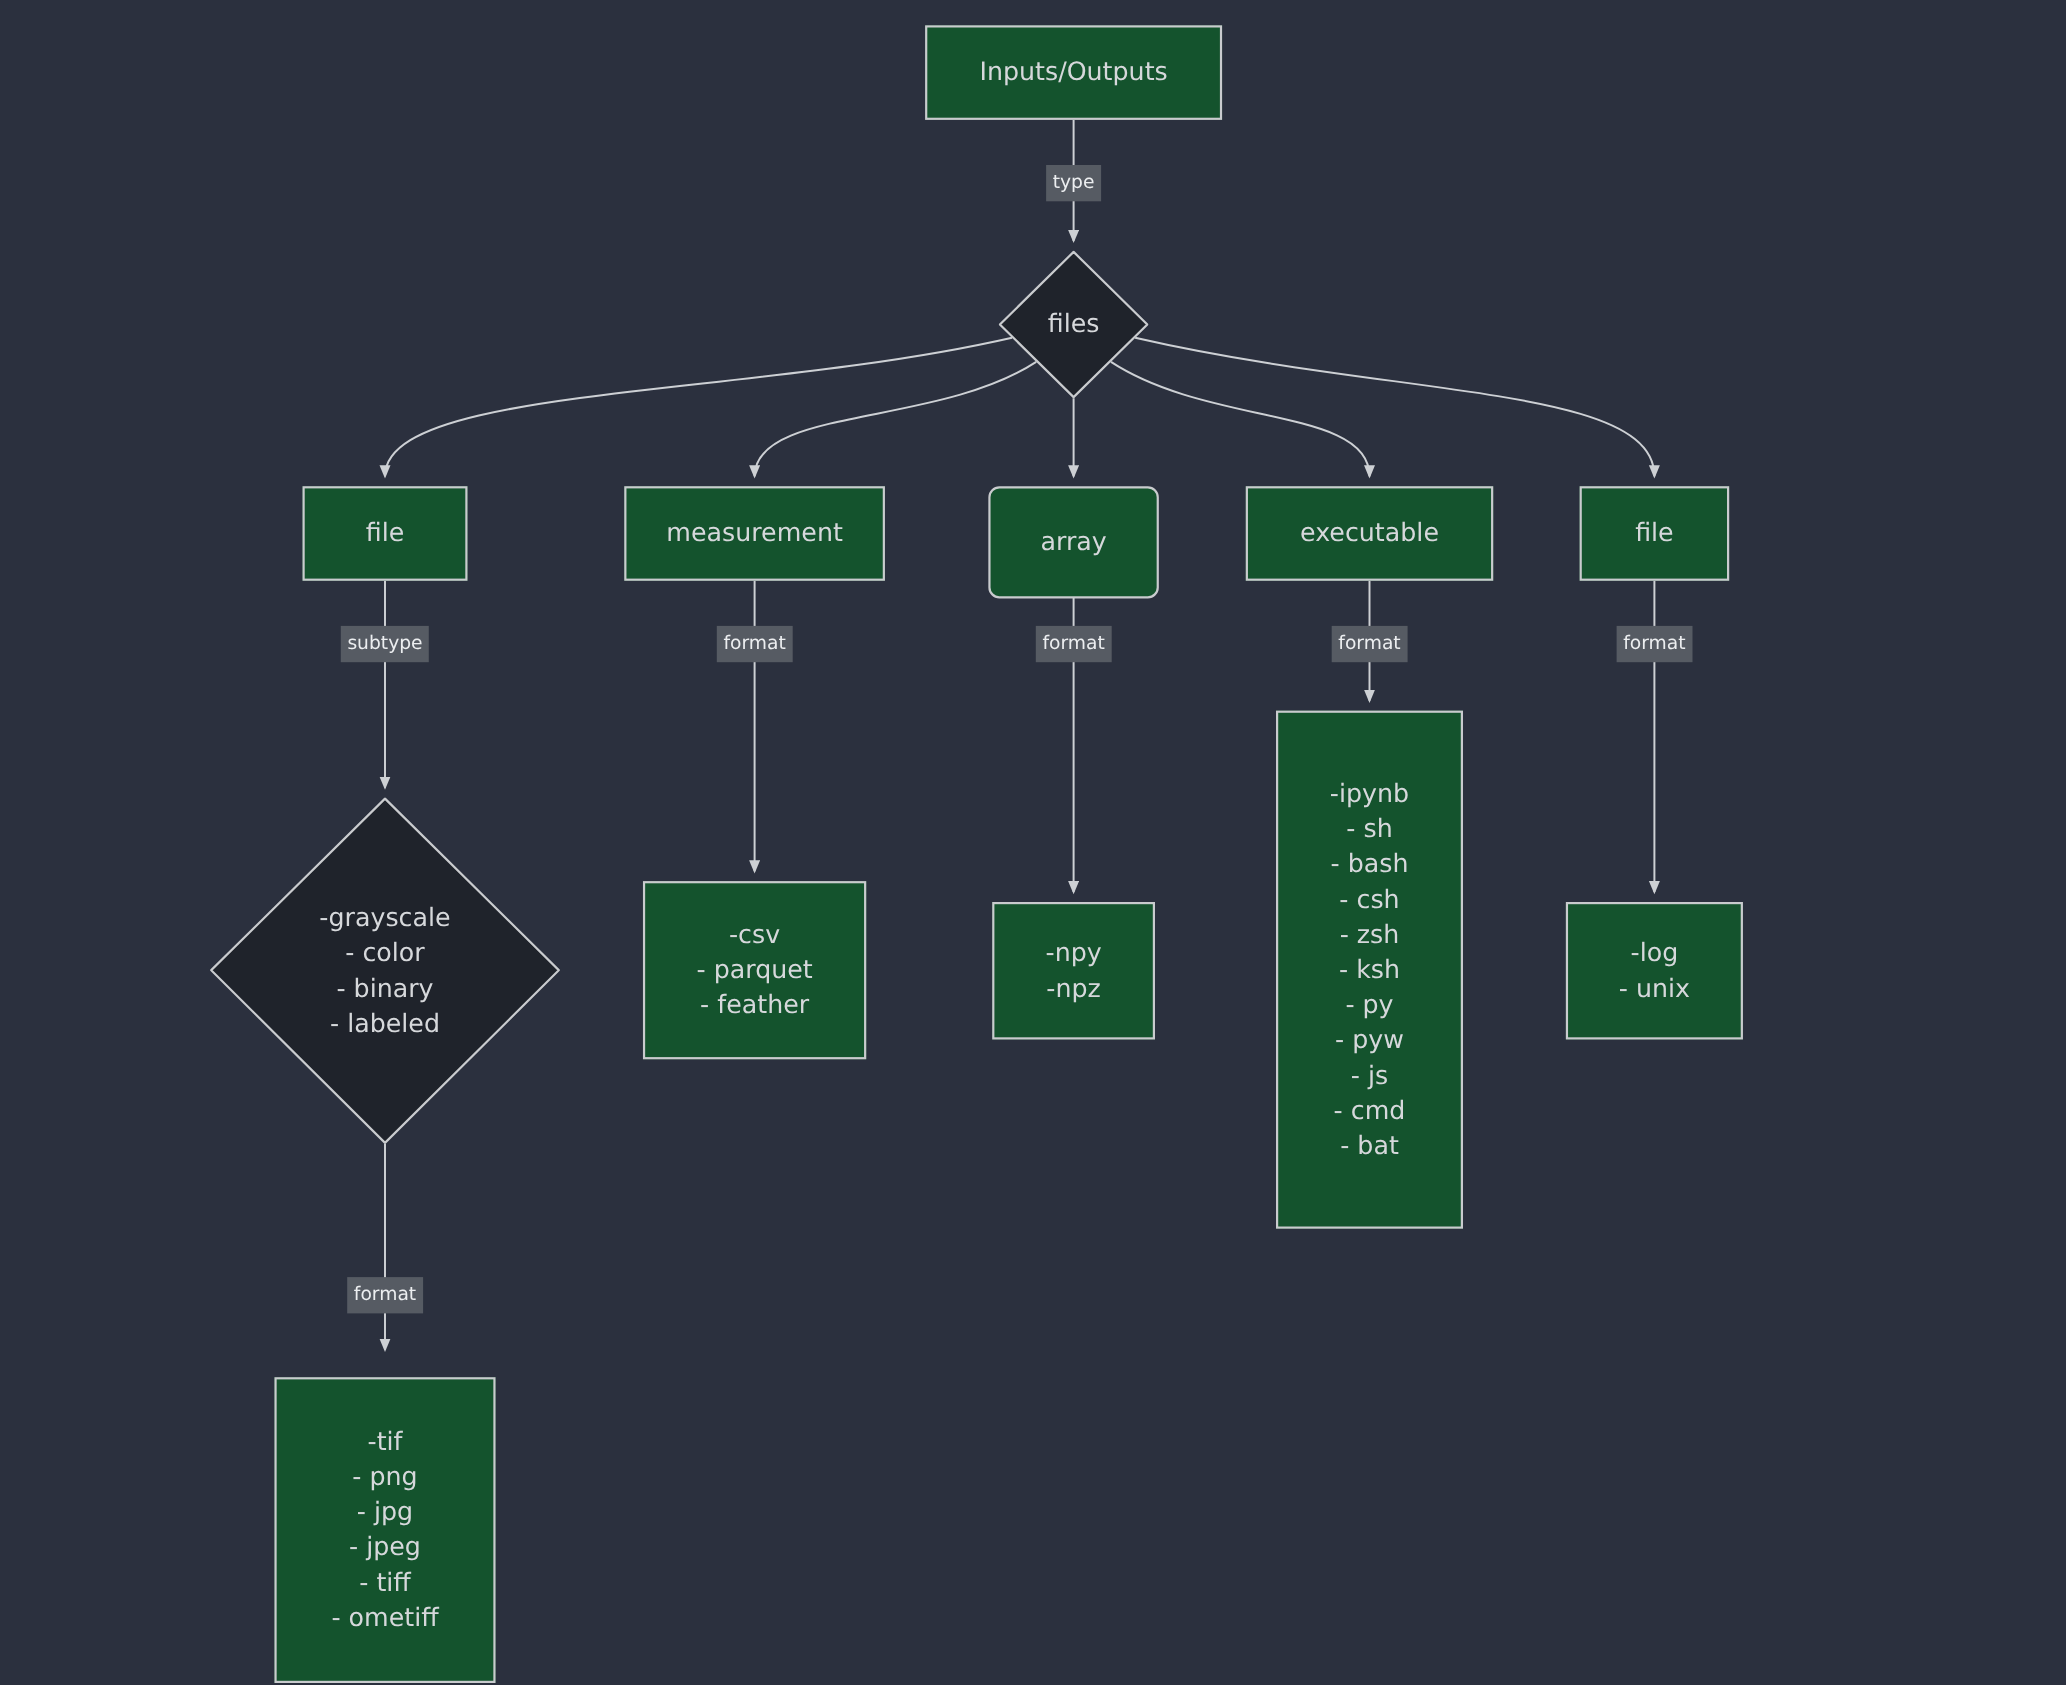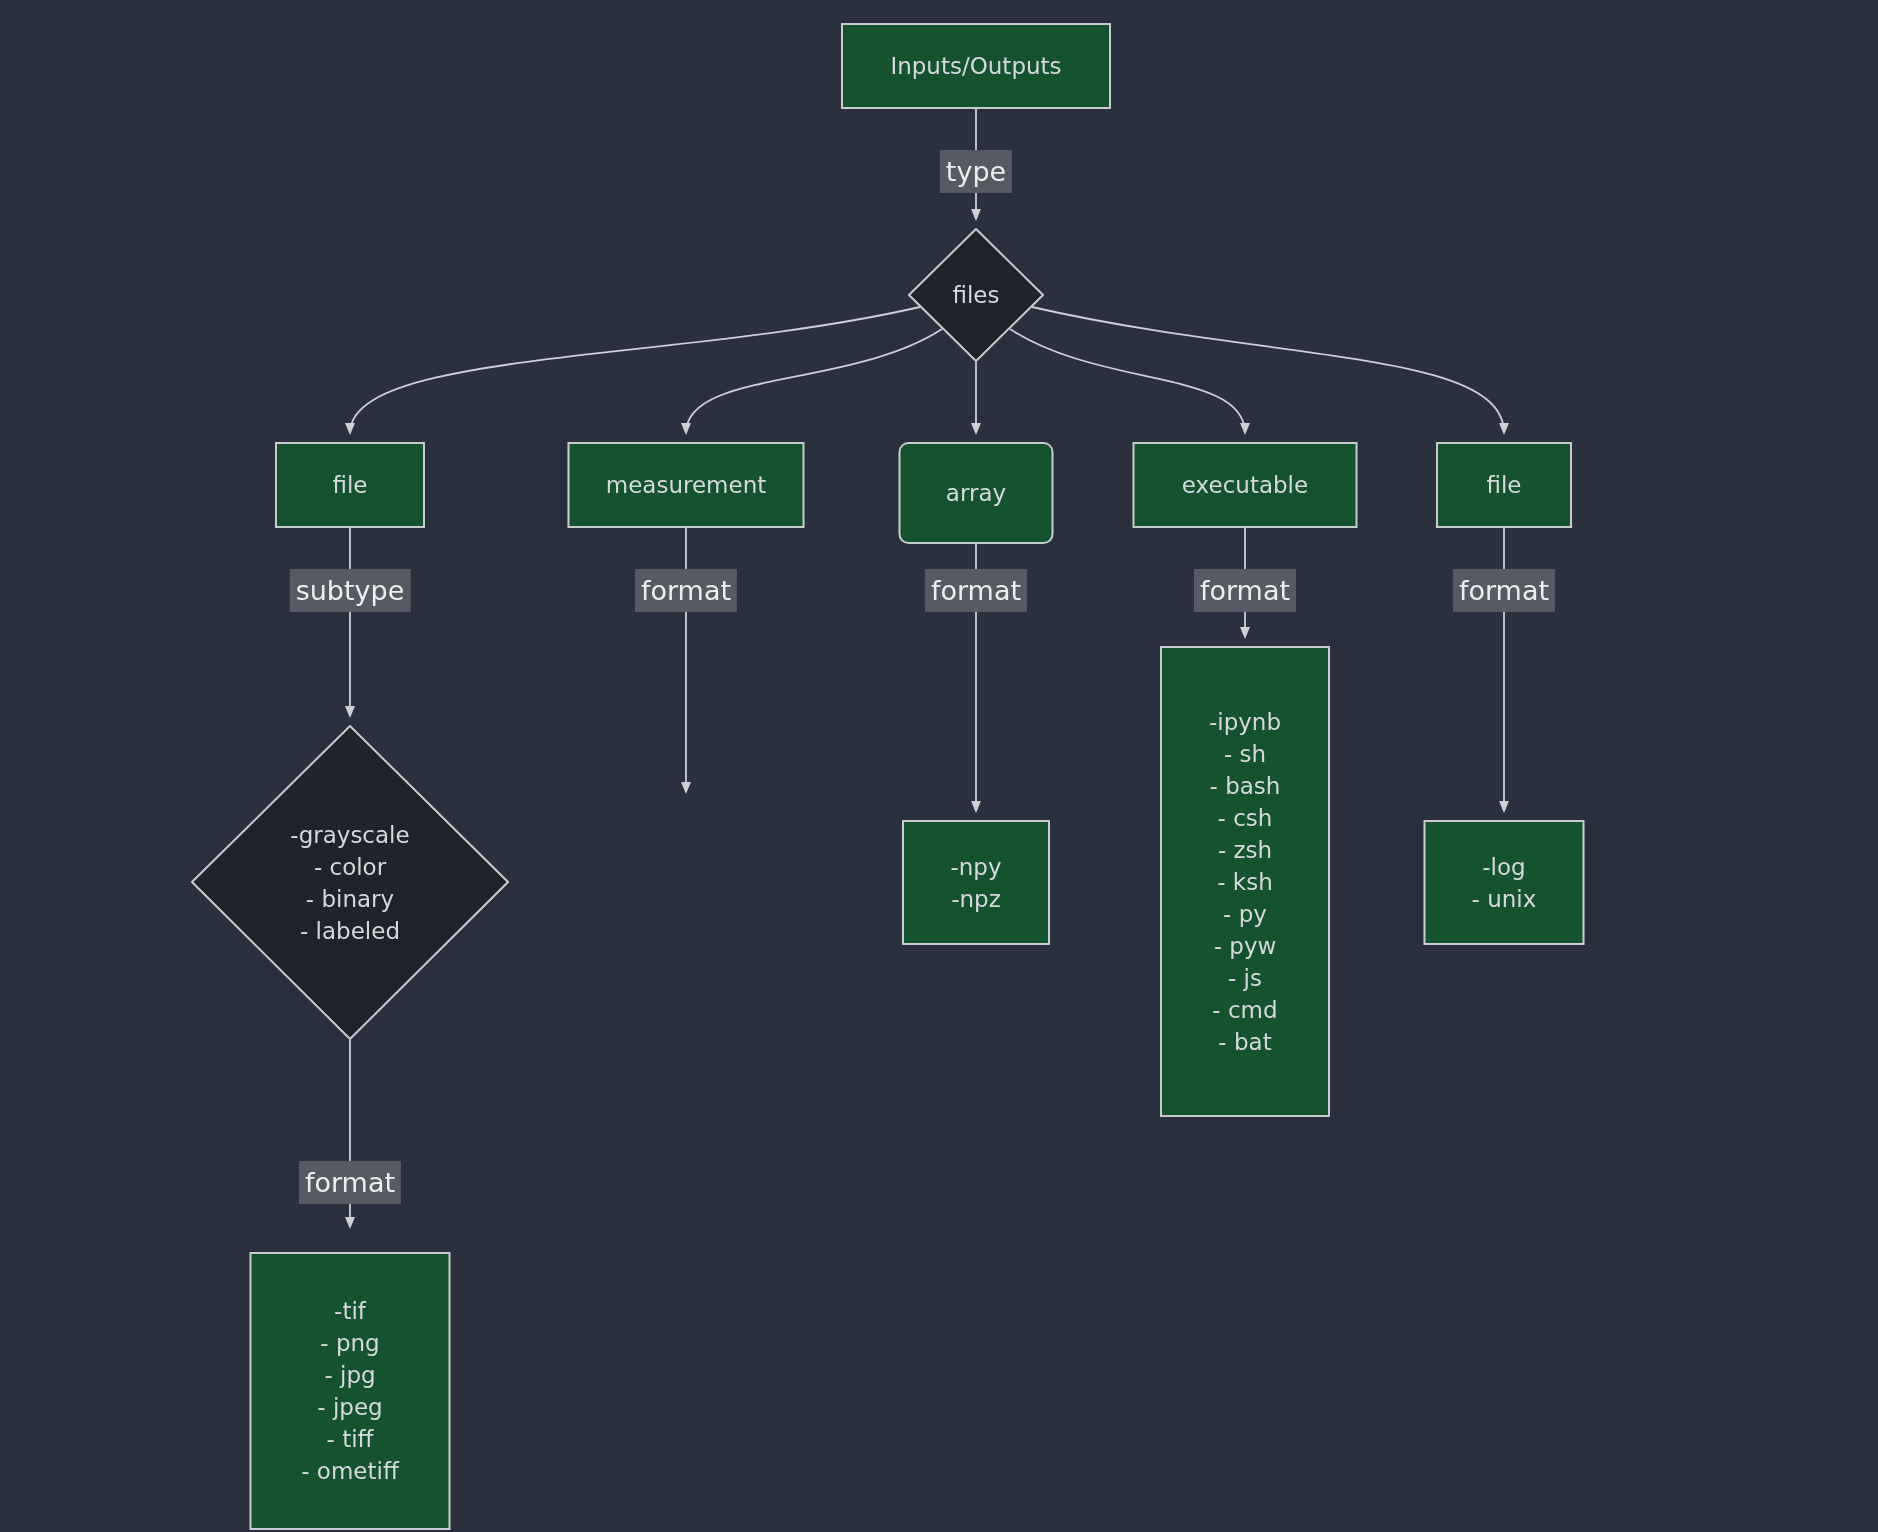--- a/index.html
+++ b/index.html
@@ -55,21 +55,21 @@
     color: #d6d8db;
     font-size: 23px;
     line-height: 32px;
     text-align: center;
   }
   .edge-label {
     position: absolute;
     z-index: 3;
     background: #565b63;
     color: #eceef0;
-    font-size: 27px;
+    font-size: 17px;
     line-height: 1;
     padding: 8px 6px;
     transform: translateX(-50%);
     white-space: nowrap;
     text-align: center;
   }
 </style>
 </head>
 <body>
 
@@ -139,20 +139,25 @@
       <polygon points="159,1 317,157 159,314 1,157" fill="#1f232b" stroke="#c9cbce" stroke-width="2"></polygon>
     </svg>
     <div class="dtext">
       <span>-grayscale</span>
       <span>- color</span>
       <span>- binary</span>
       <span>- labeled</span>
     </div>
   </div>
 
+  <div class="node list" style="left:686px; top:801px; width:203px; height:162px;">
+    <span>-csv</span>
+    <span>- parquet</span>
+    <span>- feather</span>
+  </div>
 
   <div class="node list" style="left:976px; top:820px; width:148px; height:125px;">
     <span>-npy</span>
     <span>-npz</span>
   </div>
 
   <div class="node list" style="left:1245px; top:646px; width:170px; height:471px;">
     <span>-ipynb</span>
     <span>- sh</span>
     <span>- bash</span>

